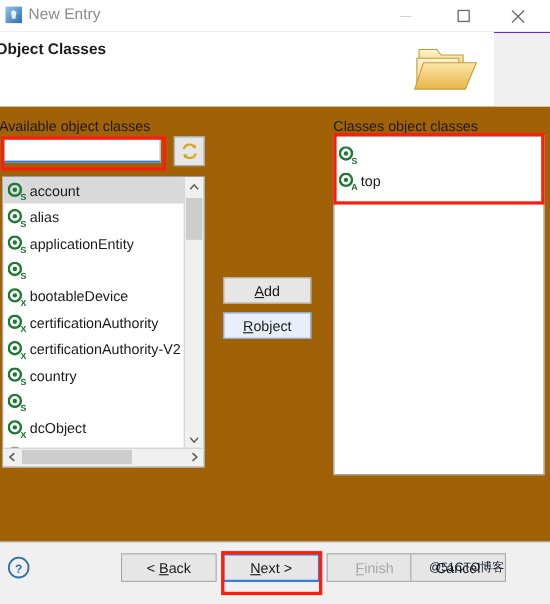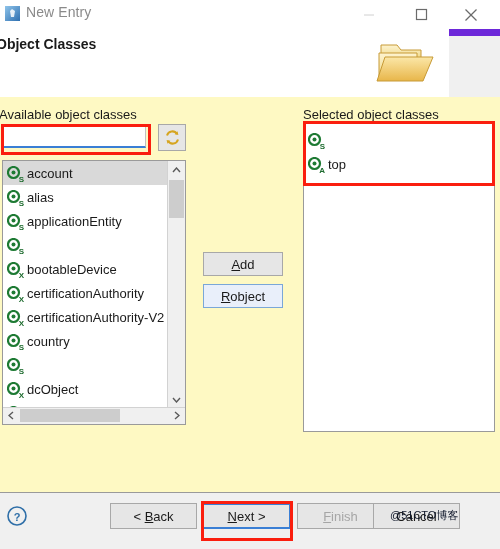--- a/index.html
+++ b/index.html
@@ -15,21 +15,21 @@
     width: 500px; height: 549px;
     background: #f0f0f0;
     overflow: hidden;
   }
 
   
   .titlebar {
     position: absolute; left: 0; top: 0;
     width: 500px; height: 29px;
     background: #ffffff;
-    border-bottom: 7px solid #6d28d9;
+    border-bottom: 1px solid #6d28d9;
   }
   .app-icon {
     position: absolute; left: 4px; top: 5px;
     width: 17px; height: 17px;
   }
   .title-text {
     position: absolute; left: 26px; top: 4px;
     font-size: 14px; color: #8a8a8a;
     letter-spacing: .1px;
     white-space: nowrap;
@@ -61,21 +61,21 @@
   }
   .folder-icon {
     position: absolute; right: 12px; top: 6px;
     width: 62px; height: 52px;
   }
 
   
   .content {
     position: absolute; left: 0; top: 97px;
     width: 500px; height: 395px;
-    background: #fef9c3;
+    background: #a16207;
   }
 
   .label {
     position: absolute;
     font-size: 13px; color: #1a1a1a;
     white-space: nowrap;
   }
   .label-available { left: -1px; top: 10px; }
   .label-selected  { left: 303px; top: 10px; }
 
@@ -472,21 +472,21 @@
 
     <div class="mid-btn btn-add">
       <span class="u">A</span>
         <span>dd</span>
     </div>
     <div class="mid-btn btn-remove">
       <span class="u">R</span>
         <span>object</span>
     </div>
 
-    <div class="label label-selected">Selected object classes</div>
+    <div class="label label-selected">Classes object classes</div>
 
     <div class="sel-box">
       <div class="oc-row">
         <span class="oc-icon">
           <svg width="15" height="15" viewBox="0 0 15 15">
             <circle cx="6.5" cy="6.5" r="5.5" fill="none" stroke="#1d7a33" stroke-width="2.2"></circle>
             <circle cx="6.5" cy="6.5" r="2" fill="#1d7a33"></circle>
           </svg>
           <span class="sub">S</span>
         </span>

